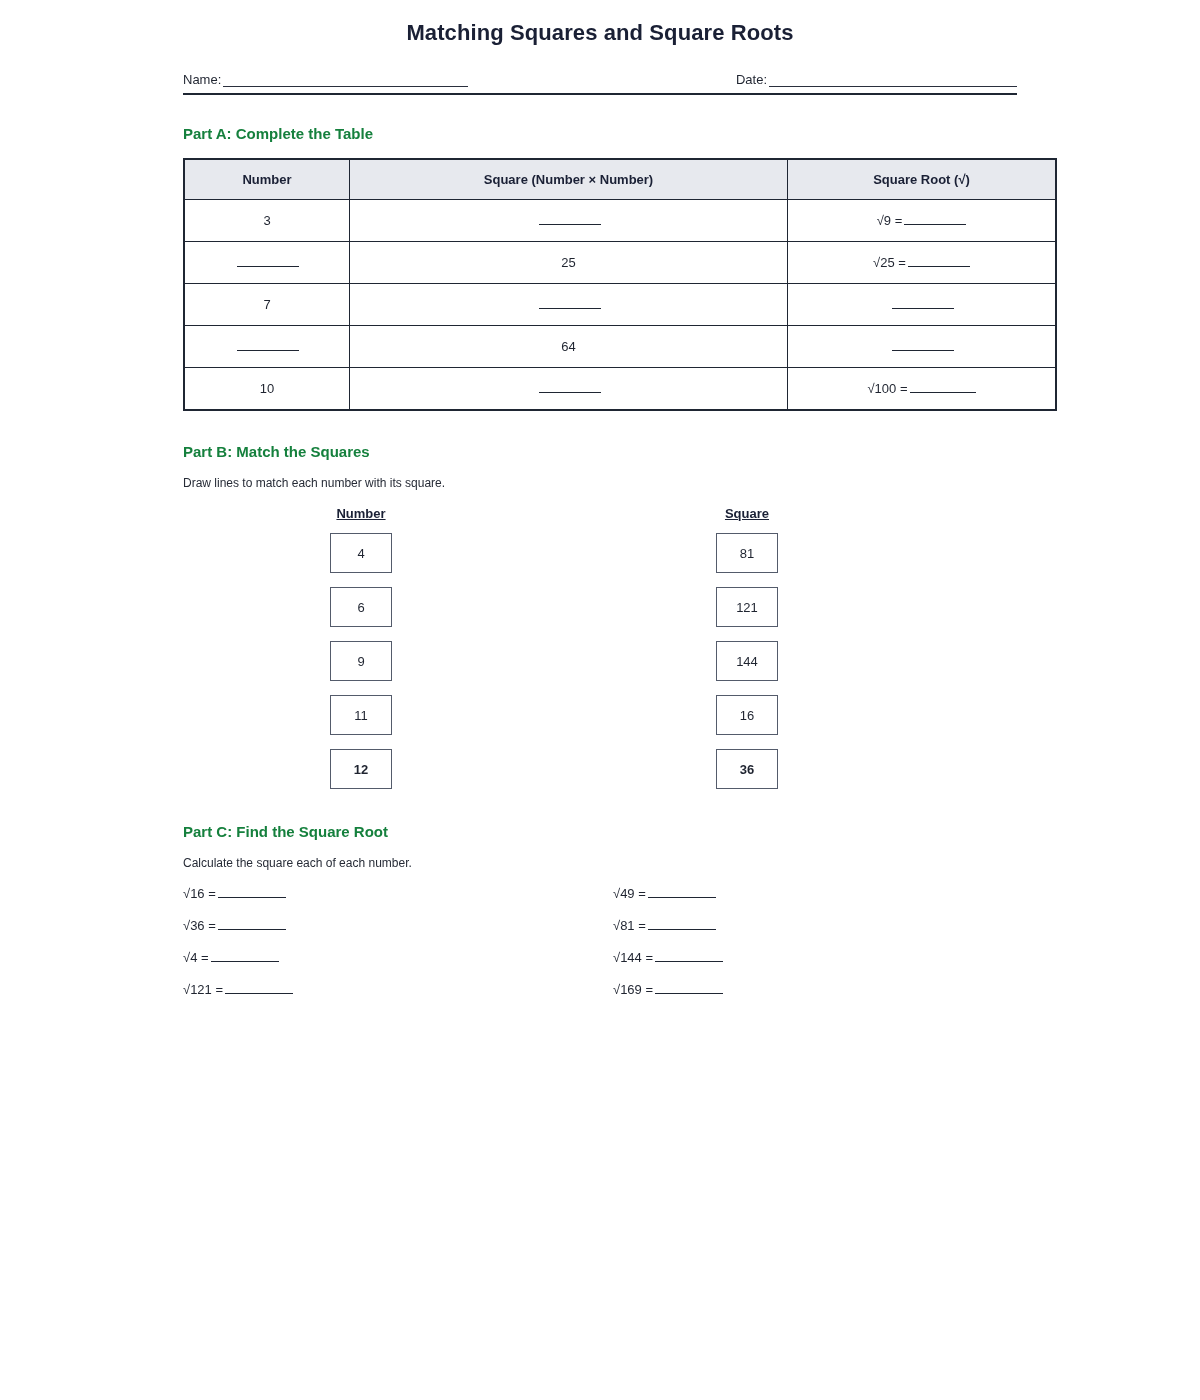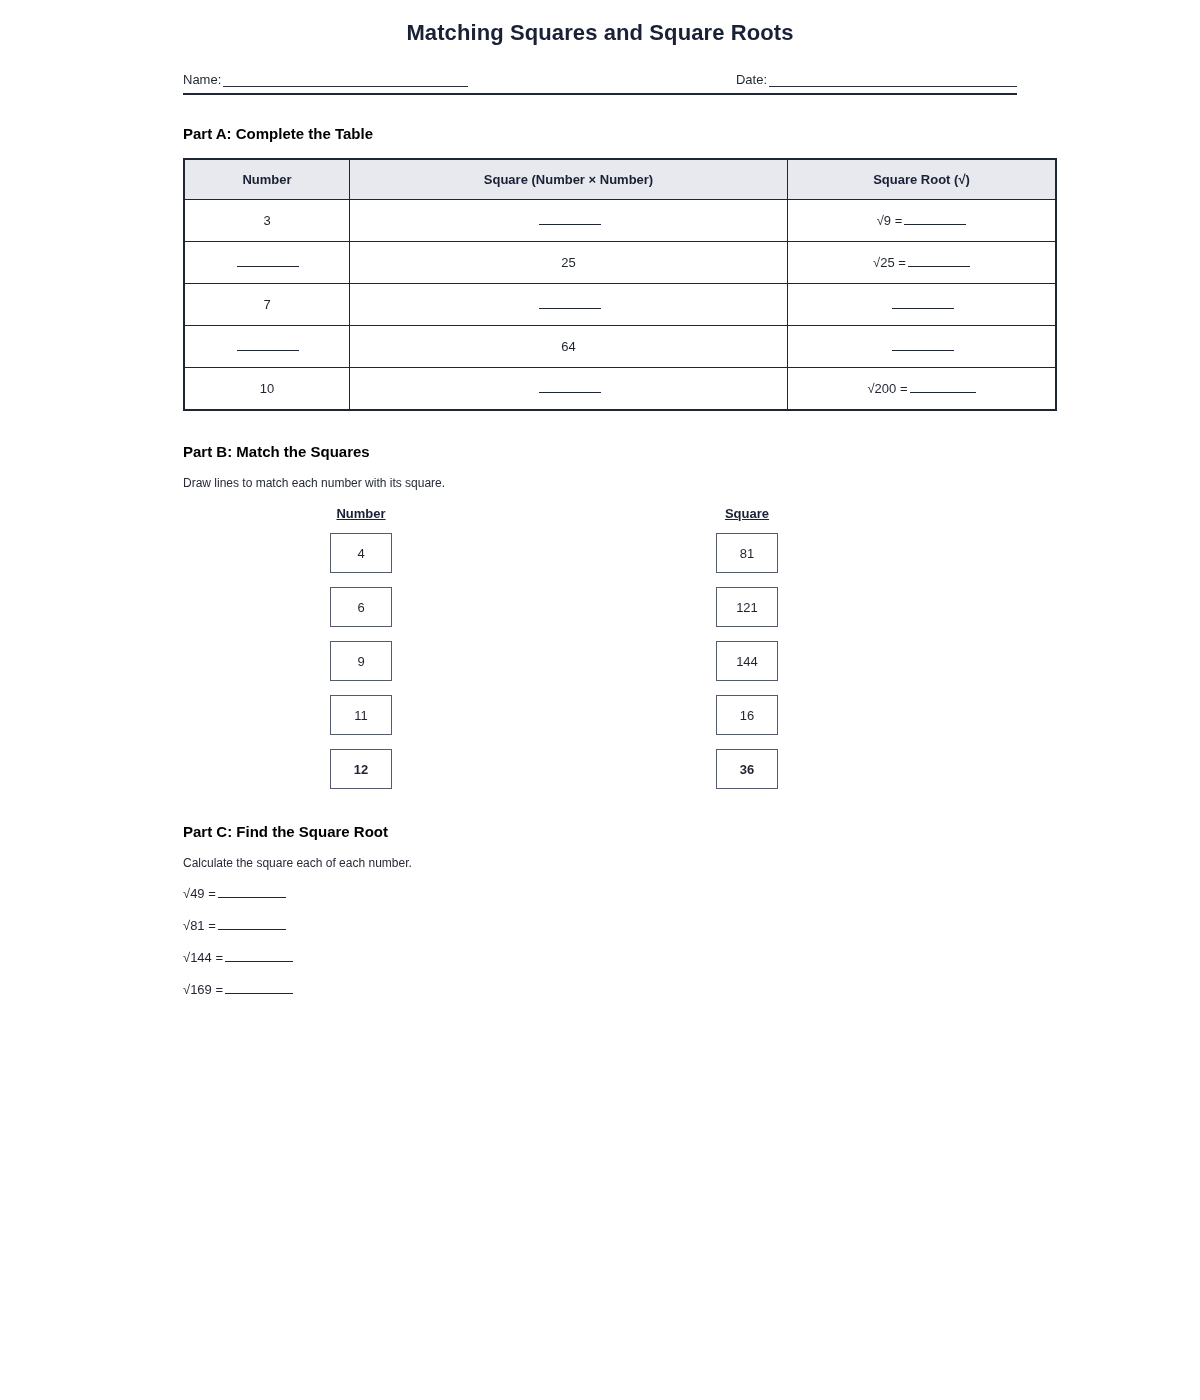--- a/index.html
+++ b/index.html
@@ -63,21 +63,21 @@
   .header-rule {
     border: none;
     border-top: 2px solid #1f2633;
     margin: 4px 0 30px 0;
   }
 
   
   .section-heading {
     font-size: 15px;
     font-weight: bold;
-    color: #000000;
+    color: #15803d;
     margin: 0 0 16px 0;
   }
   .section-instruction {
     font-size: 12px;
     color: #262b36;
     margin: 0 0 16px 0;
   }
 
   
   .squares-table {
@@ -264,21 +264,21 @@
 
         <tr>
           <td>
             <span>10</span>
           </td>
           <td>
             <span class="blank"></span>
           </td>
           <td>
             <span class="cell-expr">
-              <span>√200 =</span><span class="blank blank-wide"></span>
+              <span>√100 =</span><span class="blank blank-wide"></span>
             </span>
           </td>
         </tr>
 
       </tbody>
     </table>
 
     <h2 class="section-heading">Part B: Match the Squares</h2>
     <p class="section-instruction">Draw lines to match each number with its square.</p>
 
@@ -324,20 +324,34 @@
         </div>
 
       </div>
     </div>
 
     <h2 class="section-heading">Part C: Find the Square Root</h2>
     <p class="section-instruction">Calculate the square each of each number.</p>
 
     <div class="problems">
 
+      <div class="problem-col problem-col-left">
+        <div class="problem">
+          <span>√16 =</span><span class="blank"></span>
+        </div>
+        <div class="problem">
+          <span>√36 =</span><span class="blank"></span>
+        </div>
+        <div class="problem">
+          <span>√4 =</span><span class="blank"></span>
+        </div>
+        <div class="problem">
+          <span>√121 =</span><span class="blank"></span>
+        </div>
+      </div>
 
       <div class="problem-col problem-col-right">
         <div class="problem">
           <span>√49 =</span><span class="blank"></span>
         </div>
         <div class="problem">
           <span>√81 =</span><span class="blank"></span>
         </div>
         <div class="problem">
           <span>√144 =</span><span class="blank"></span>

